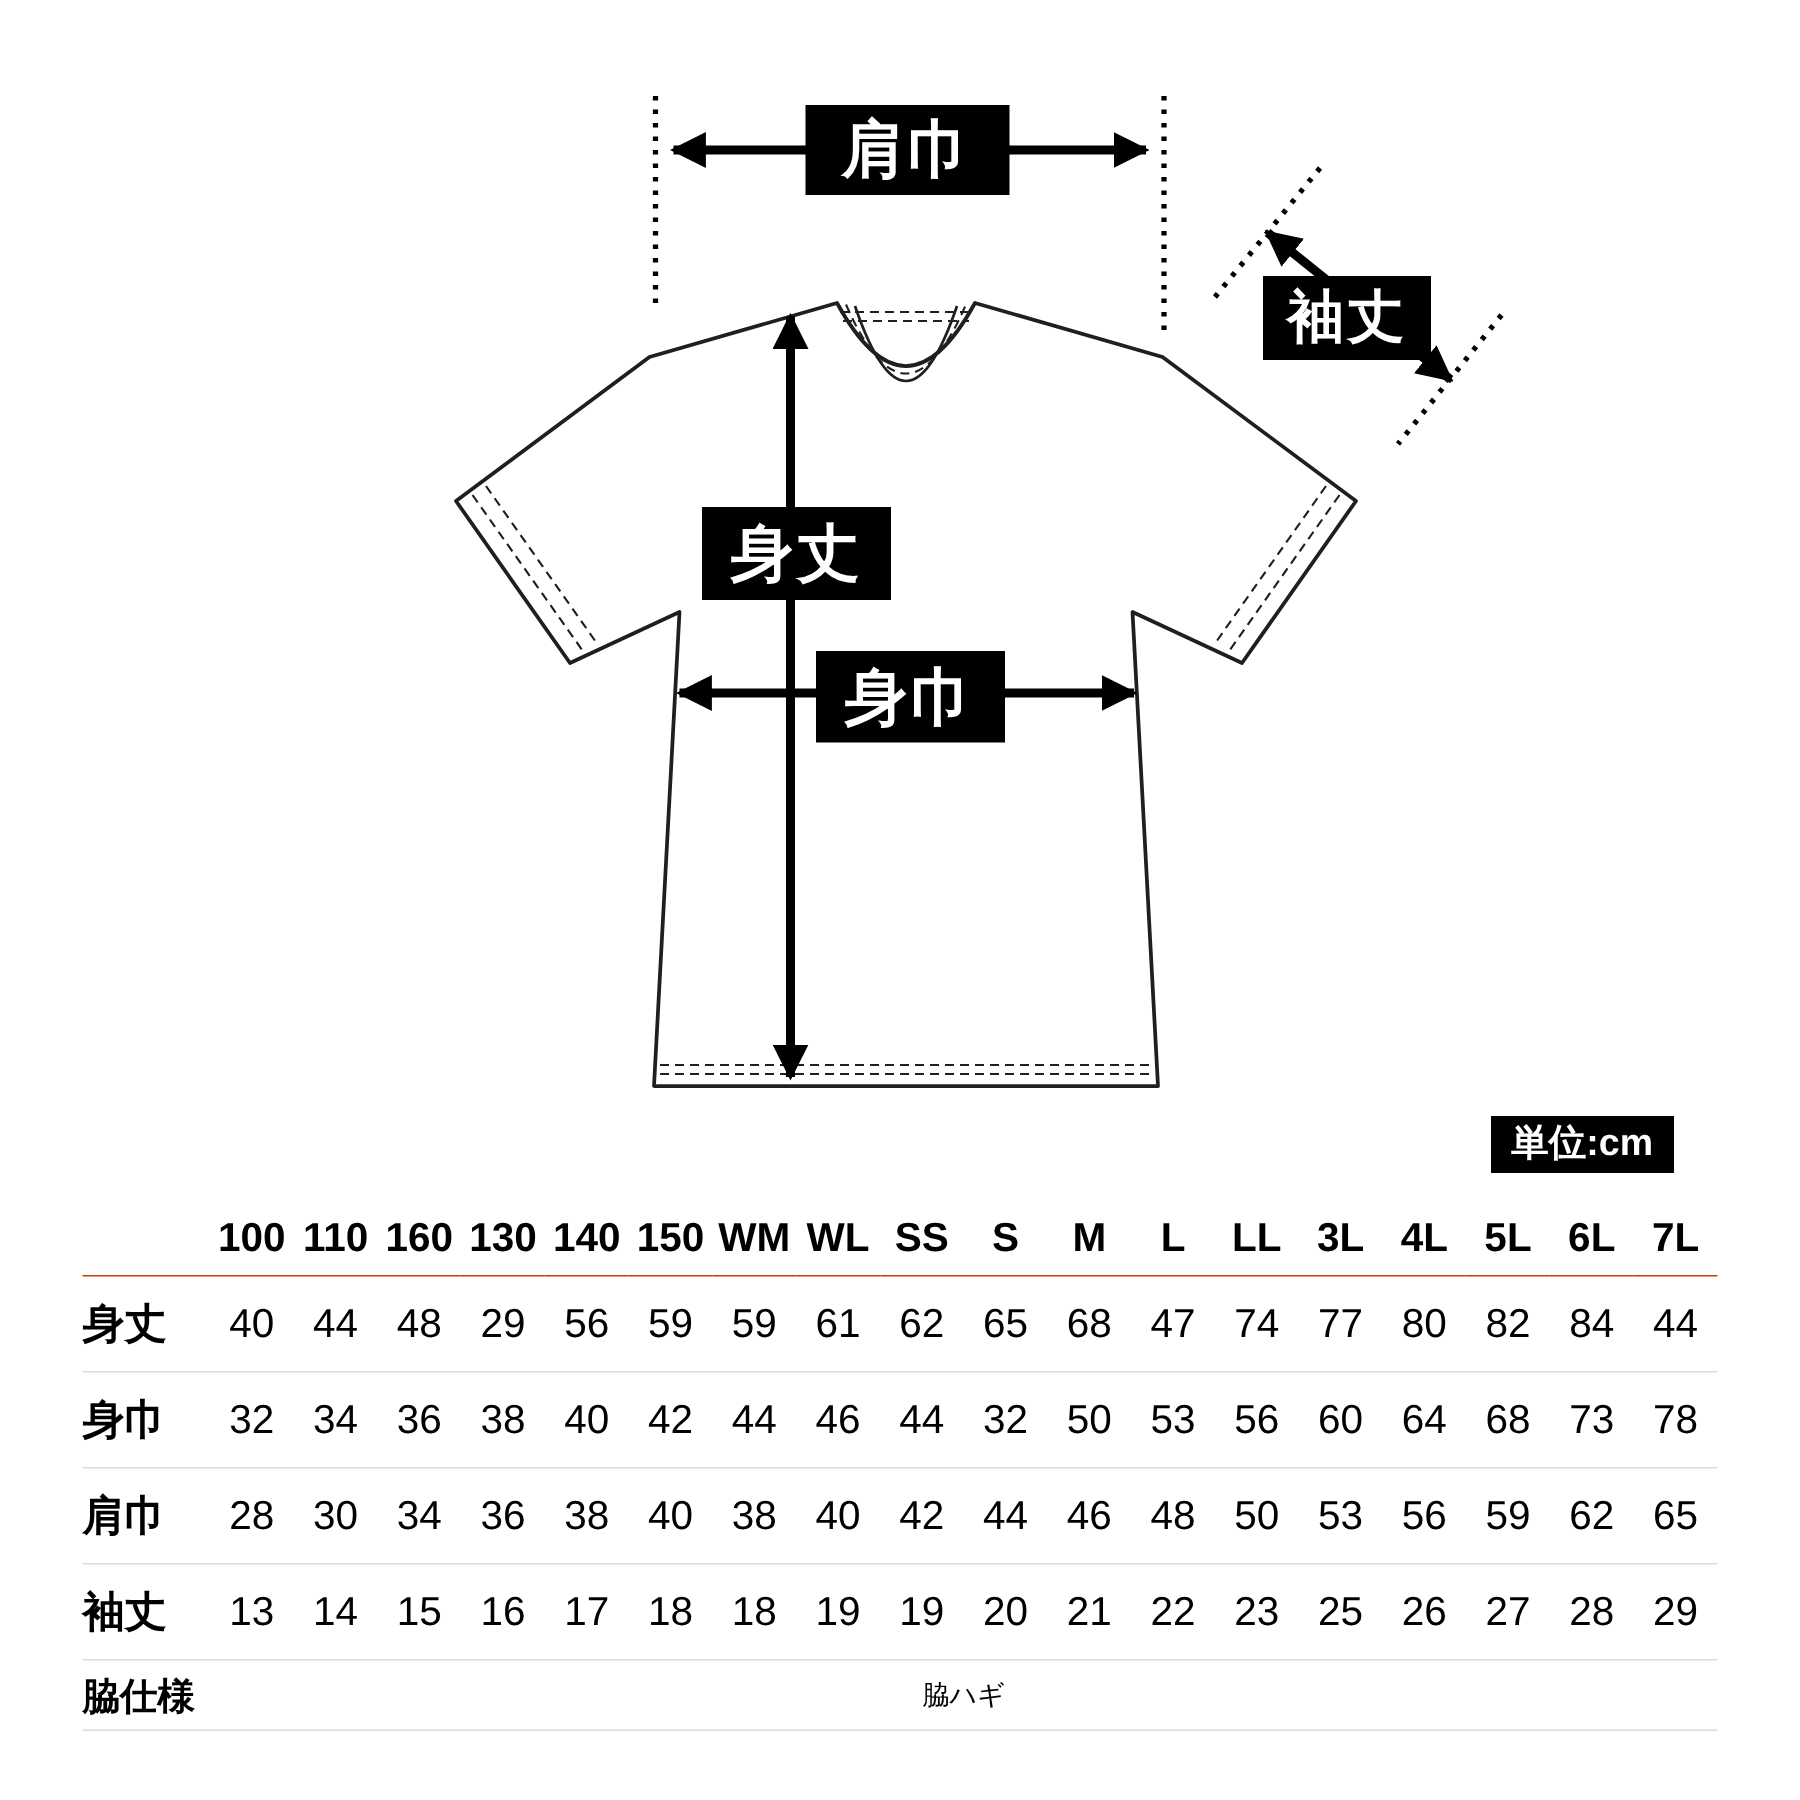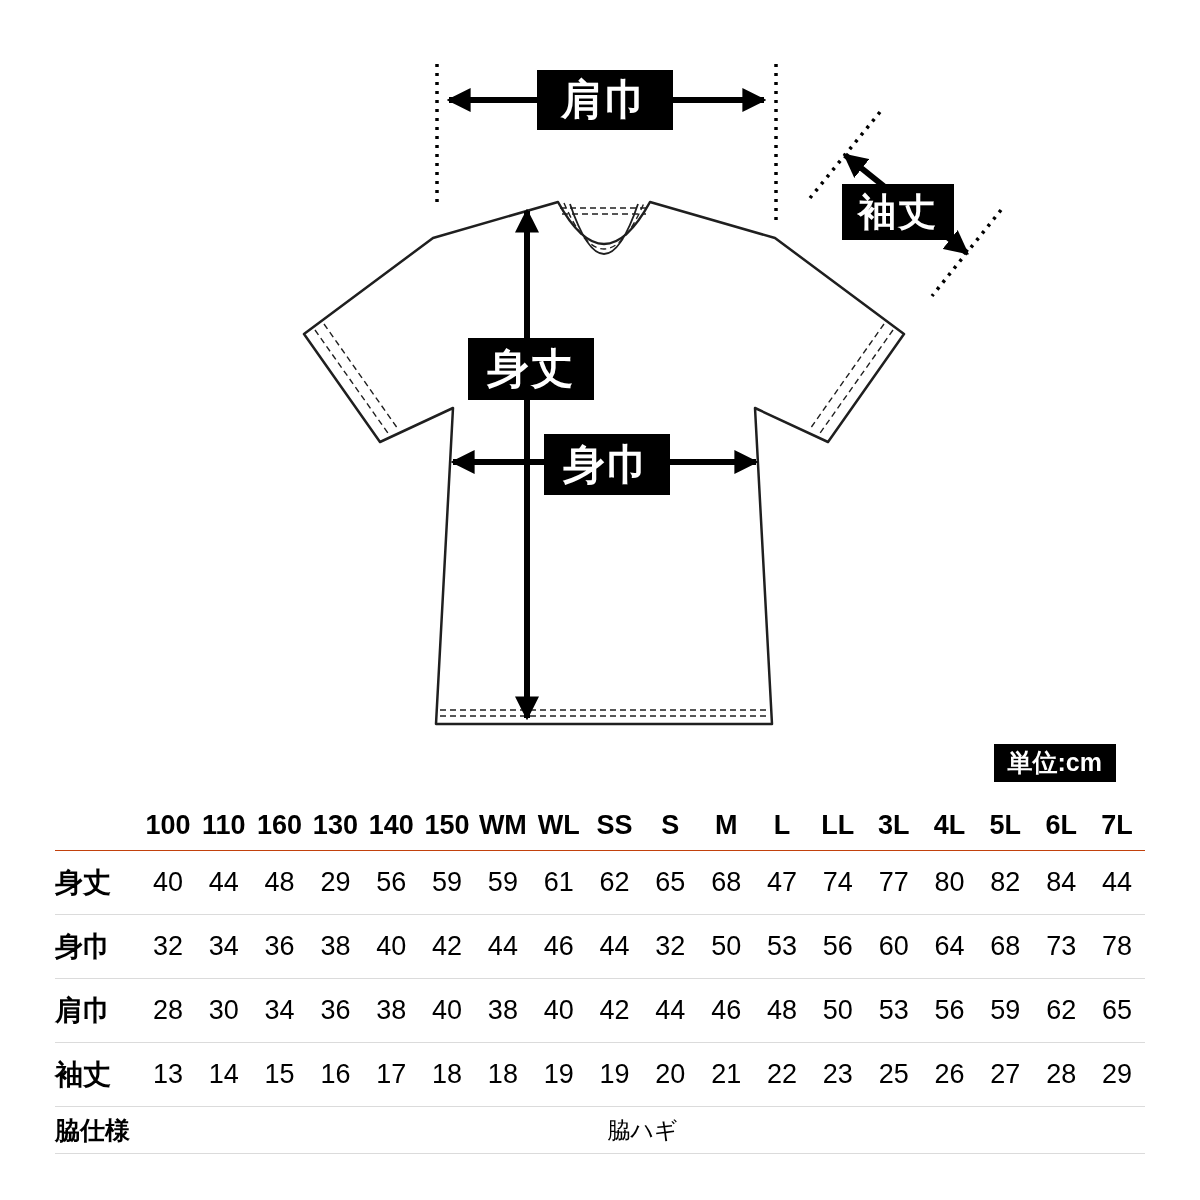--- a/index.html
+++ b/index.html
@@ -45,21 +45,21 @@
   }
   .size-table tbody tr{border-bottom:1px solid #dbdbdb;}
   .size-table tbody tr.data-row th,
   .size-table tbody tr.data-row td{height:63px;}
   .size-table th.rowlabel{
     text-align:left;font-weight:bold;font-size:28px;width:85px;
   }
   .size-table tr.spec-row th,
   .size-table tr.spec-row td{height:46px;}
   .size-table th.spec-label{font-size:25px;}
-  .size-table td.spec-value{font-size:23px;font-weight:normal;}
+  .size-table td.spec-value{font-size:18px;font-weight:normal;}
 </style>
 </head>
 <body>
 
 <div class="page">
 
   <div class="diagram">
     <svg class="shirt-svg" width="1200" height="730" viewBox="0 0 1200 730">
       <defs>
         <marker id="ah" viewBox="0 0 10 10" refX="9" refY="5" markerWidth="24" markerHeight="24" orient="auto-start-reverse" markerUnits="userSpaceOnUse">

